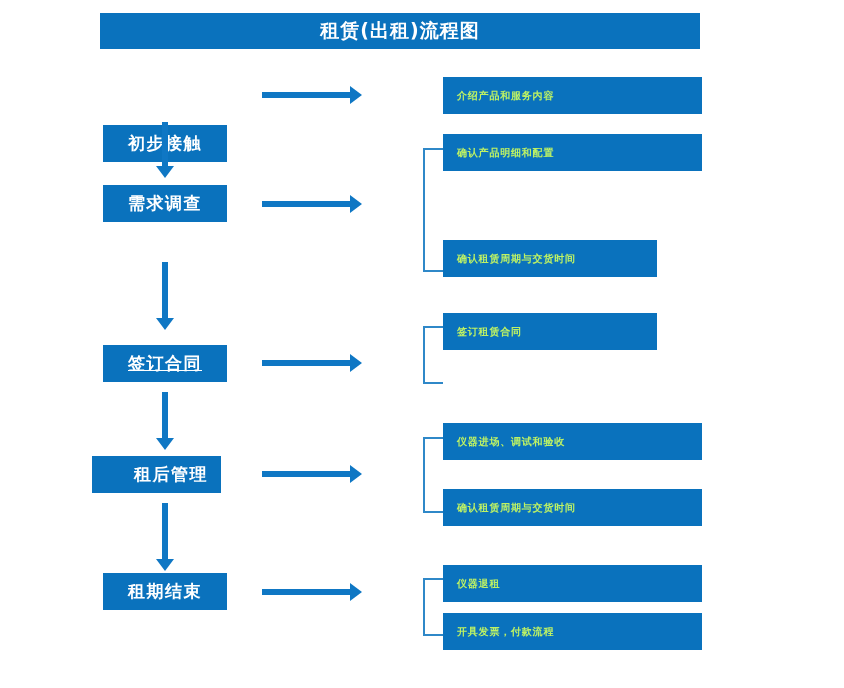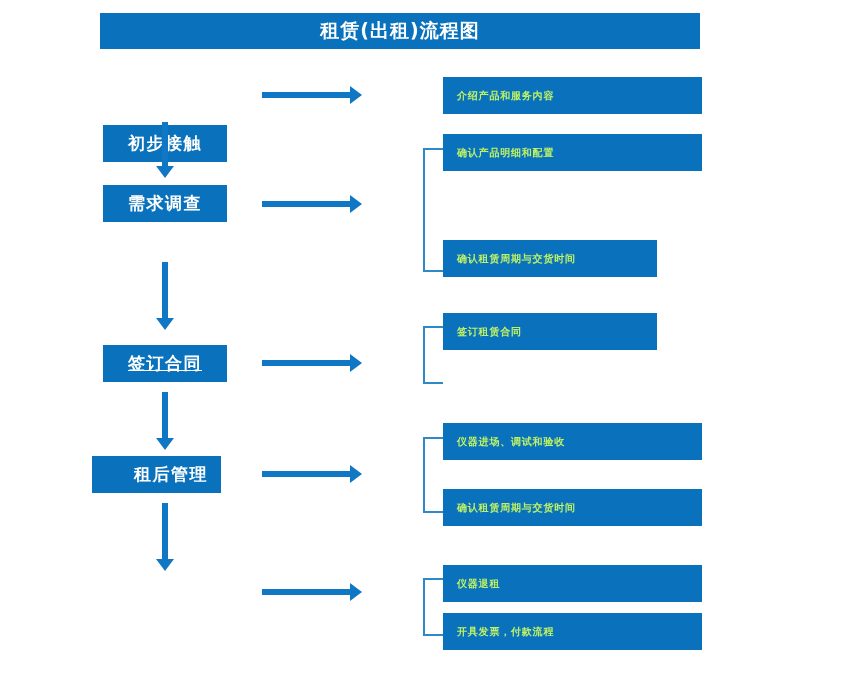--- a/index.html
+++ b/index.html
@@ -170,20 +170,21 @@
   <div class="bracket" style="left:423px; top:437px; width:20px; height:76px;"></div>
 
   <div class="task-box" style="left:443px; top:423px; width:259px; height:37px;">仪器进场、调试和验收</div>
   <div class="task-box" style="left:443px; top:489px; width:259px; height:37px;">确认租赁周期与交货时间</div>
 
   <div class="v-arrow" style="left:156px; top:503px; height:68px;">
     <div class="shaft" style="height:56px;"></div>
     <div class="head" style="top:56px;"></div>
   </div>
 
+  <div class="stage-box" style="left:103px; top:573px; width:124px; height:37px;">租期结束</div>
 
   <div class="h-arrow" style="left:262px; top:583px; width:100px;">
     <div class="shaft" style="width:88px;"></div>
     <div class="head" style="left:88px;"></div>
   </div>
 
   <div class="bracket" style="left:423px; top:578px; width:20px; height:58px;"></div>
 
   <div class="task-box" style="left:443px; top:613px; width:259px; height:37px;">开具发票，付款流程</div>
   <div class="task-box" style="left:443px; top:565px; width:259px; height:37px;">仪器退租</div>

